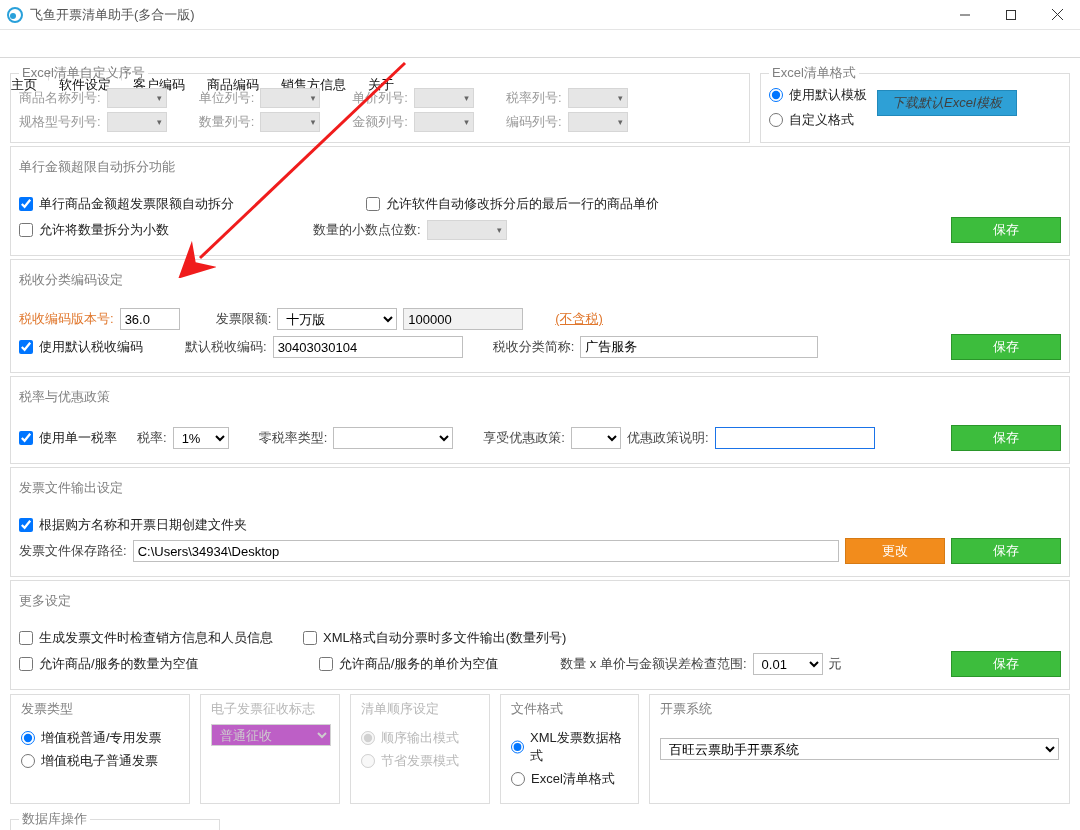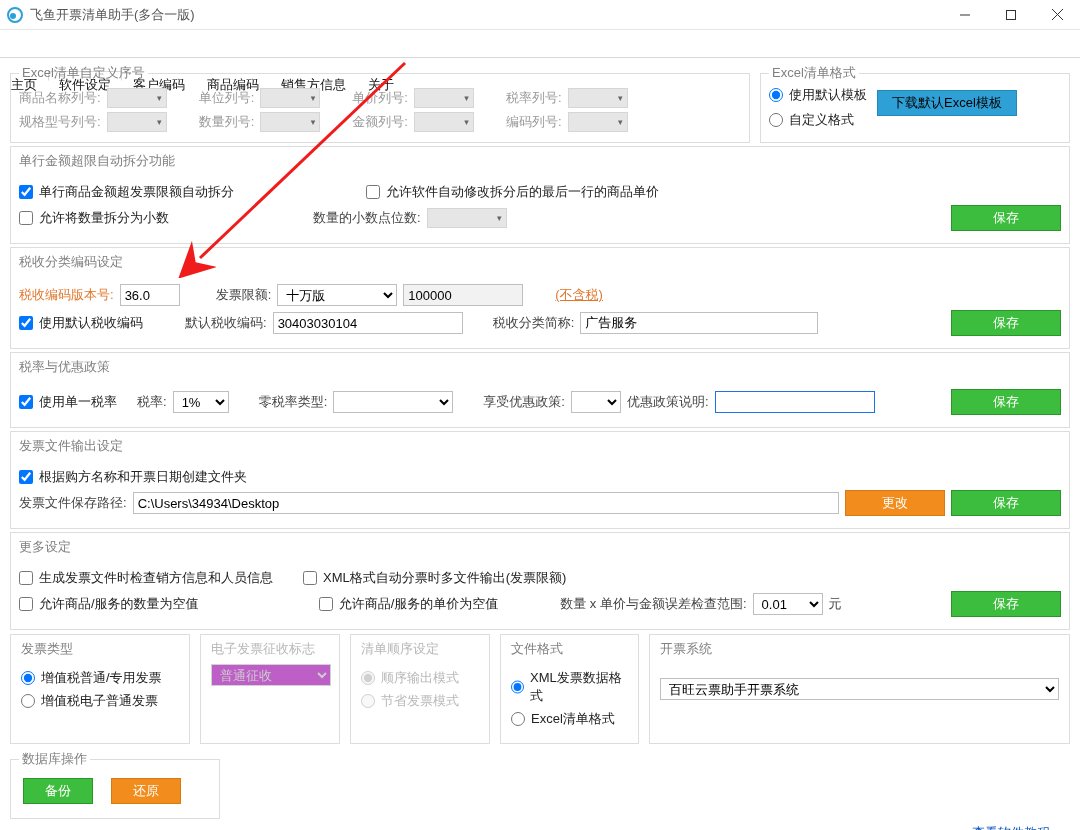--- a/index.html
+++ b/index.html
@@ -24,35 +24,35 @@
   fieldset { border:1px solid #ddd; margin:0 0 3px 0; padding:4px 8px 8px 8px; }
   legend { color:#808080; padding:0 3px; }
   .row { display:flex; align-items:center; flex-wrap:wrap; gap:4px 6px; padding:2px 0;}
   .lbl { color:#444; }
   .lbl.gray { color:#9a9a9a; }
   .disabled-combo { width:60px; height:20px; background:#e6e6e6; border:1px solid #d6d6d6; display:inline-flex; align-items:center; justify-content:flex-end; padding-right:4px; color:#888;}
   .checkbox { display:inline-flex; align-items:center; gap:6px;}
   .checkbox input { width:14px; height:14px; margin:0;}
   .btn { height:26px; display:inline-flex; align-items:center; justify-content:center; border:1px solid #2a962a; color:#fff; background:#3dbd3d; min-width:110px; font-size:13px;}
   .btn.orange { background:#f28c1c; border-color:#d67a14; min-width:100px;}
-  .btn.blue { background:#2ea0d6; border-color:#2189bb; color:#000000; min-width:140px;}
+  .btn.blue { background:#2ea0d6; border-color:#2189bb; color:#404040; min-width:140px;font-style:italic;}
   .right-slot { margin-left:auto; display:flex; gap:12px; align-items:center;}
   input.text, select.text, input.small {
     height:22px; border:1px solid #bfbfbf; padding:0 4px; font-size:13px; background:#fff;
   }
   .orange-text { color:#e0772d; }
   .blue-link { color:#0b59c0; text-decoration:underline; }
   .radio { display:inline-flex; align-items:center; gap:6px; }
   .radio input { margin:0; width:14px; height:14px;}
   .group-columns { display:flex; gap:10px; }
   .groupbox { border:1px solid #ddd; padding:6px 10px 10px 10px; flex:0 0 auto;}
   .groupbox .gtitle { color:#808080; margin:-14px 0 6px -4px; background:#fff; display:inline-block; padding:0 4px;}
   .groupbox.disabled .gtitle, .groupbox.disabled label { color:#b8b8b8; }
   .groupbox label { display:flex; align-items:center; gap:6px; margin:5px 0;}
-  .section-title{ font-size:13px; color:#808080; border:1px solid #ddd; border-bottom:none; padding:5px 8px; }
+  .section-title{ font-size:13px; color:#808080; border:1px solid #ddd; border-bottom:none; padding:11px 8px; }
   .section-body { border:1px solid #ddd; border-top:none; padding:6px 8px 10px 8px; margin-bottom:3px;}
   .statusbar { position:relative; padding:4px 8px; color:#444; border-top:1px solid #ddd;}
   .caret { font-size:9px; color:#666; margin-left:2px;}
 </style>
 </head>
 <body>
 
 <div class="titlebar">
   <div class="icon-slot">
       <div class="logo"></div>
@@ -261,21 +261,21 @@
   <div class="section-title">更多设定</div>
   <div class="section-body">
     <div class="row">
       <label class="checkbox">
           <input type="checkbox" style="">
           <span>生成发票文件时检查销方信息和人员信息</span>
         </label>
       <span style="width:18px"></span>
       <label class="checkbox">
           <input type="checkbox" style="">
-          <span>XML格式自动分票时多文件输出(发票限额)</span>
+          <span>XML格式自动分票时多文件输出(数量列号)</span>
         </label>
     </div>
     <div class="row">
       <label class="checkbox">
           <input type="checkbox" style="">
           <span>允许商品/服务的数量为空值</span>
         </label>
       <span style="width:108px"></span>
       <label class="checkbox">
           <input type="checkbox" style="">

